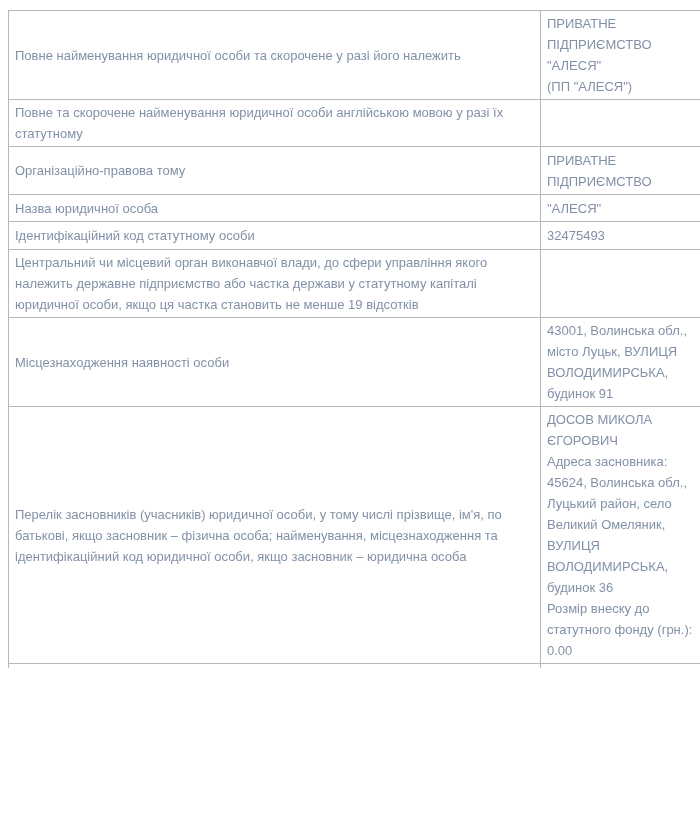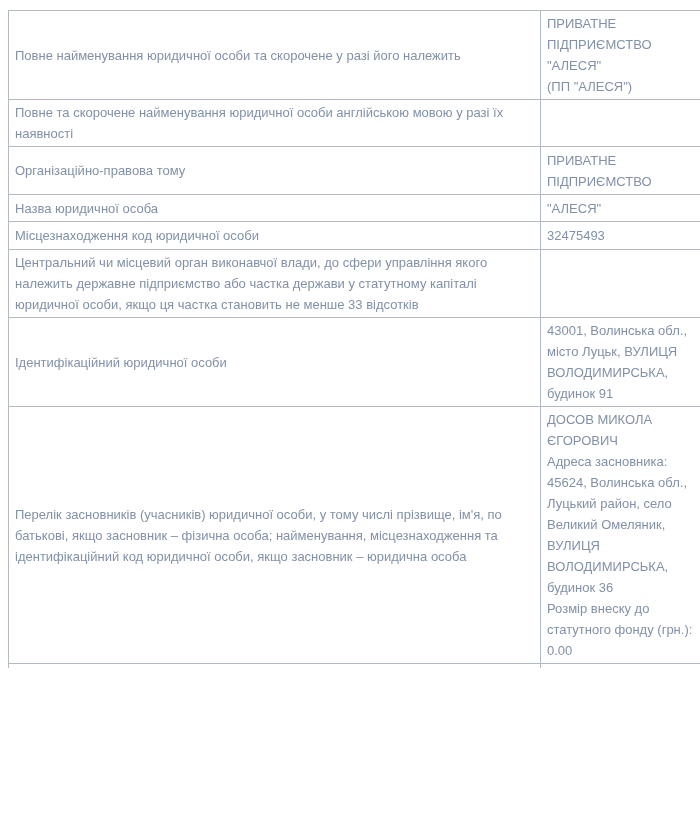--- a/index.html
+++ b/index.html
@@ -53,42 +53,42 @@
   <table class="registry">
     <tbody>
       <tr style="height:86px;">
         <td class="label-cell">Повне найменування юридичної особи та скорочене у разі його належить</td>
         <td class="value-cell">ПРИВАТНЕ
 ПІДПРИЄМСТВО
 "АЛЕСЯ"
 (ПП "АЛЕСЯ")</td>
       </tr>
       <tr style="height:46px;">
-        <td class="label-cell">Повне та скорочене найменування юридичної особи англійською мовою у разі їх наявності</td>
+        <td class="label-cell">Повне та скорочене найменування юридичної особи англійською мовою у разі їх статутному</td>
         <td class="value-cell"></td>
       </tr>
       <tr style="height:48px;">
         <td class="label-cell">Організаційно-правова тому</td>
         <td class="value-cell">ПРИВАТНЕ
 ПІДПРИЄМСТВО</td>
       </tr>
       <tr style="height:27px;">
         <td class="label-cell">Назва юридичної особа</td>
         <td class="value-cell">"АЛЕСЯ"</td>
       </tr>
       <tr style="height:28px;">
-        <td class="label-cell">Місцезнаходження код юридичної особи</td>
+        <td class="label-cell">Ідентифікаційний код статутному особи</td>
         <td class="value-cell">32475493</td>
       </tr>
       <tr style="height:67px;">
-        <td class="label-cell">Центральний чи місцевий орган виконавчої влади, до сфери управління якого належить державне підприємство або частка держави у статутному капіталі юридичної особи, якщо ця частка становить не менше 33 відсотків</td>
+        <td class="label-cell">Центральний чи місцевий орган виконавчої влади, до сфери управління якого належить державне підприємство або частка держави у статутному капіталі юридичної особи, якщо ця частка становить не менше 19 відсотків</td>
         <td class="value-cell"></td>
       </tr>
       <tr style="height:84px;">
-        <td class="label-cell">Ідентифікаційний юридичної особи</td>
+        <td class="label-cell">Місцезнаходження наявності особи</td>
         <td class="value-cell">43001, Волинська обл.,
 місто Луцьк, ВУЛИЦЯ
 ВОЛОДИМИРСЬКА,
 будинок 91</td>
       </tr>
       <tr style="height:248px;">
         <td class="label-cell">Перелік засновників (учасників) юридичної особи, у тому числі прізвище, ім'я, по батькові, якщо засновник – фізична особа; найменування, місцезнаходження та ідентифікаційний код юридичної особи, якщо засновник – юридична особа</td>
         <td class="value-cell">ДОСОВ МИКОЛА
 ЄГОРОВИЧ
 Адреса засновника:

